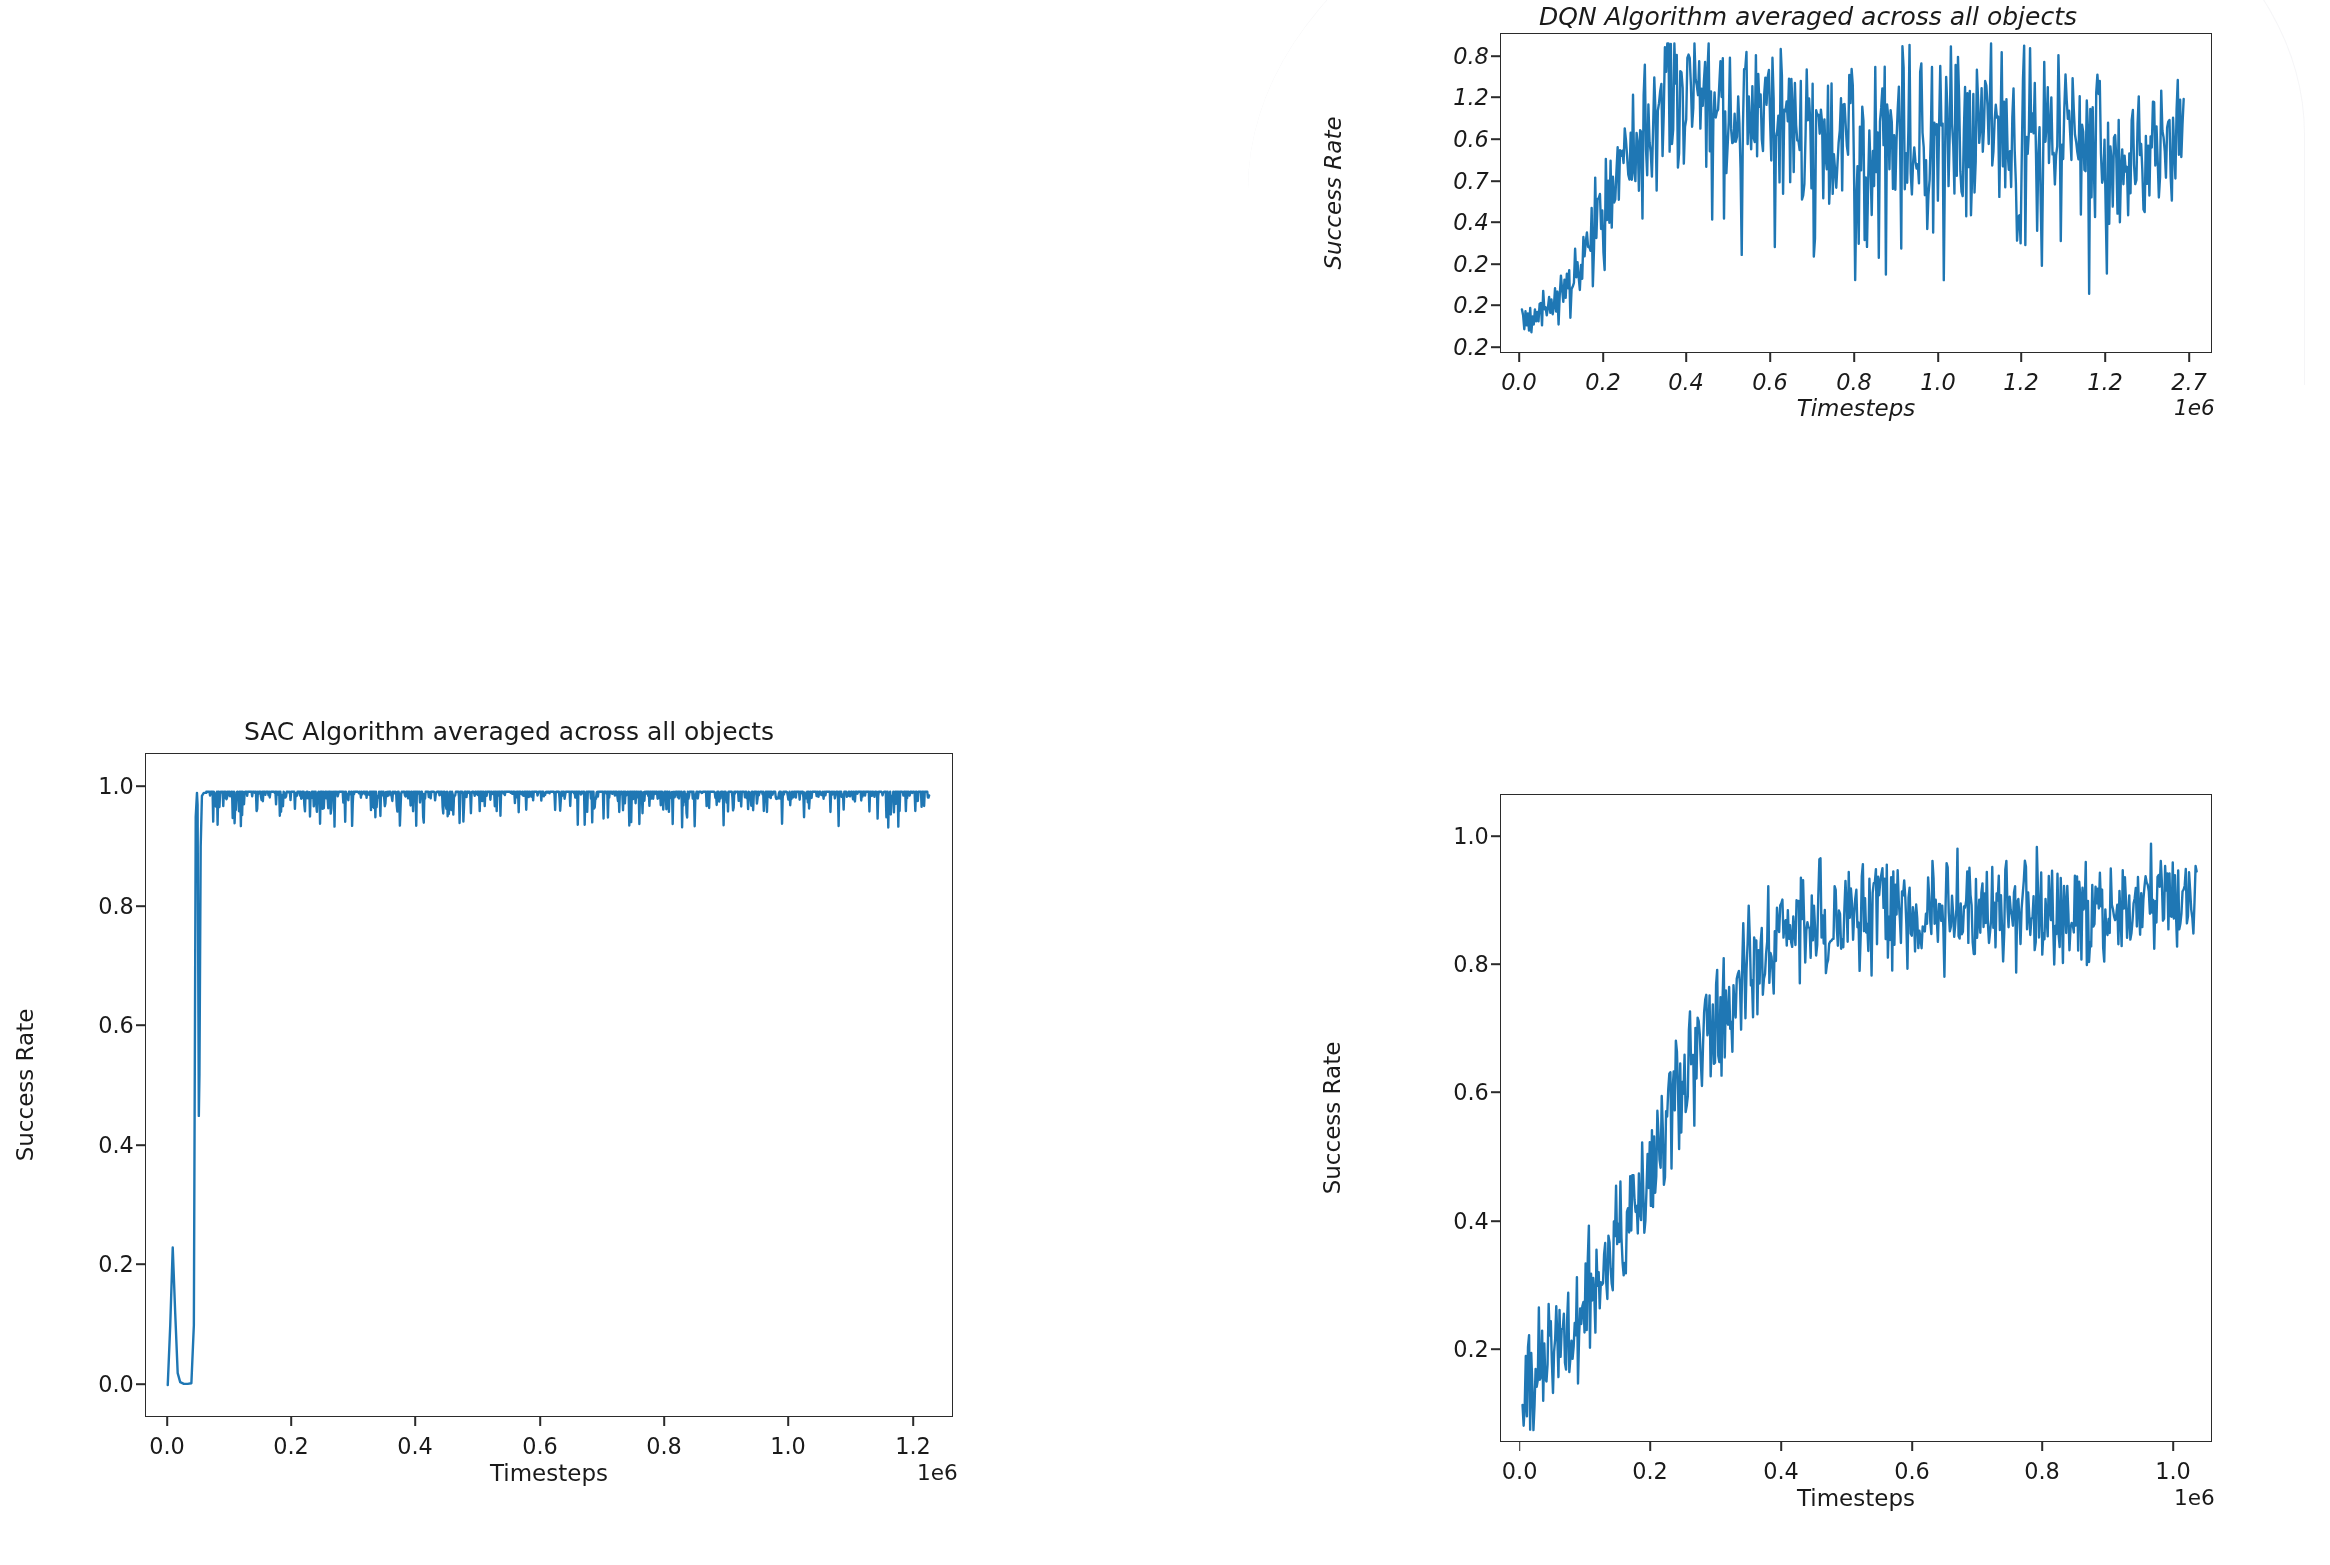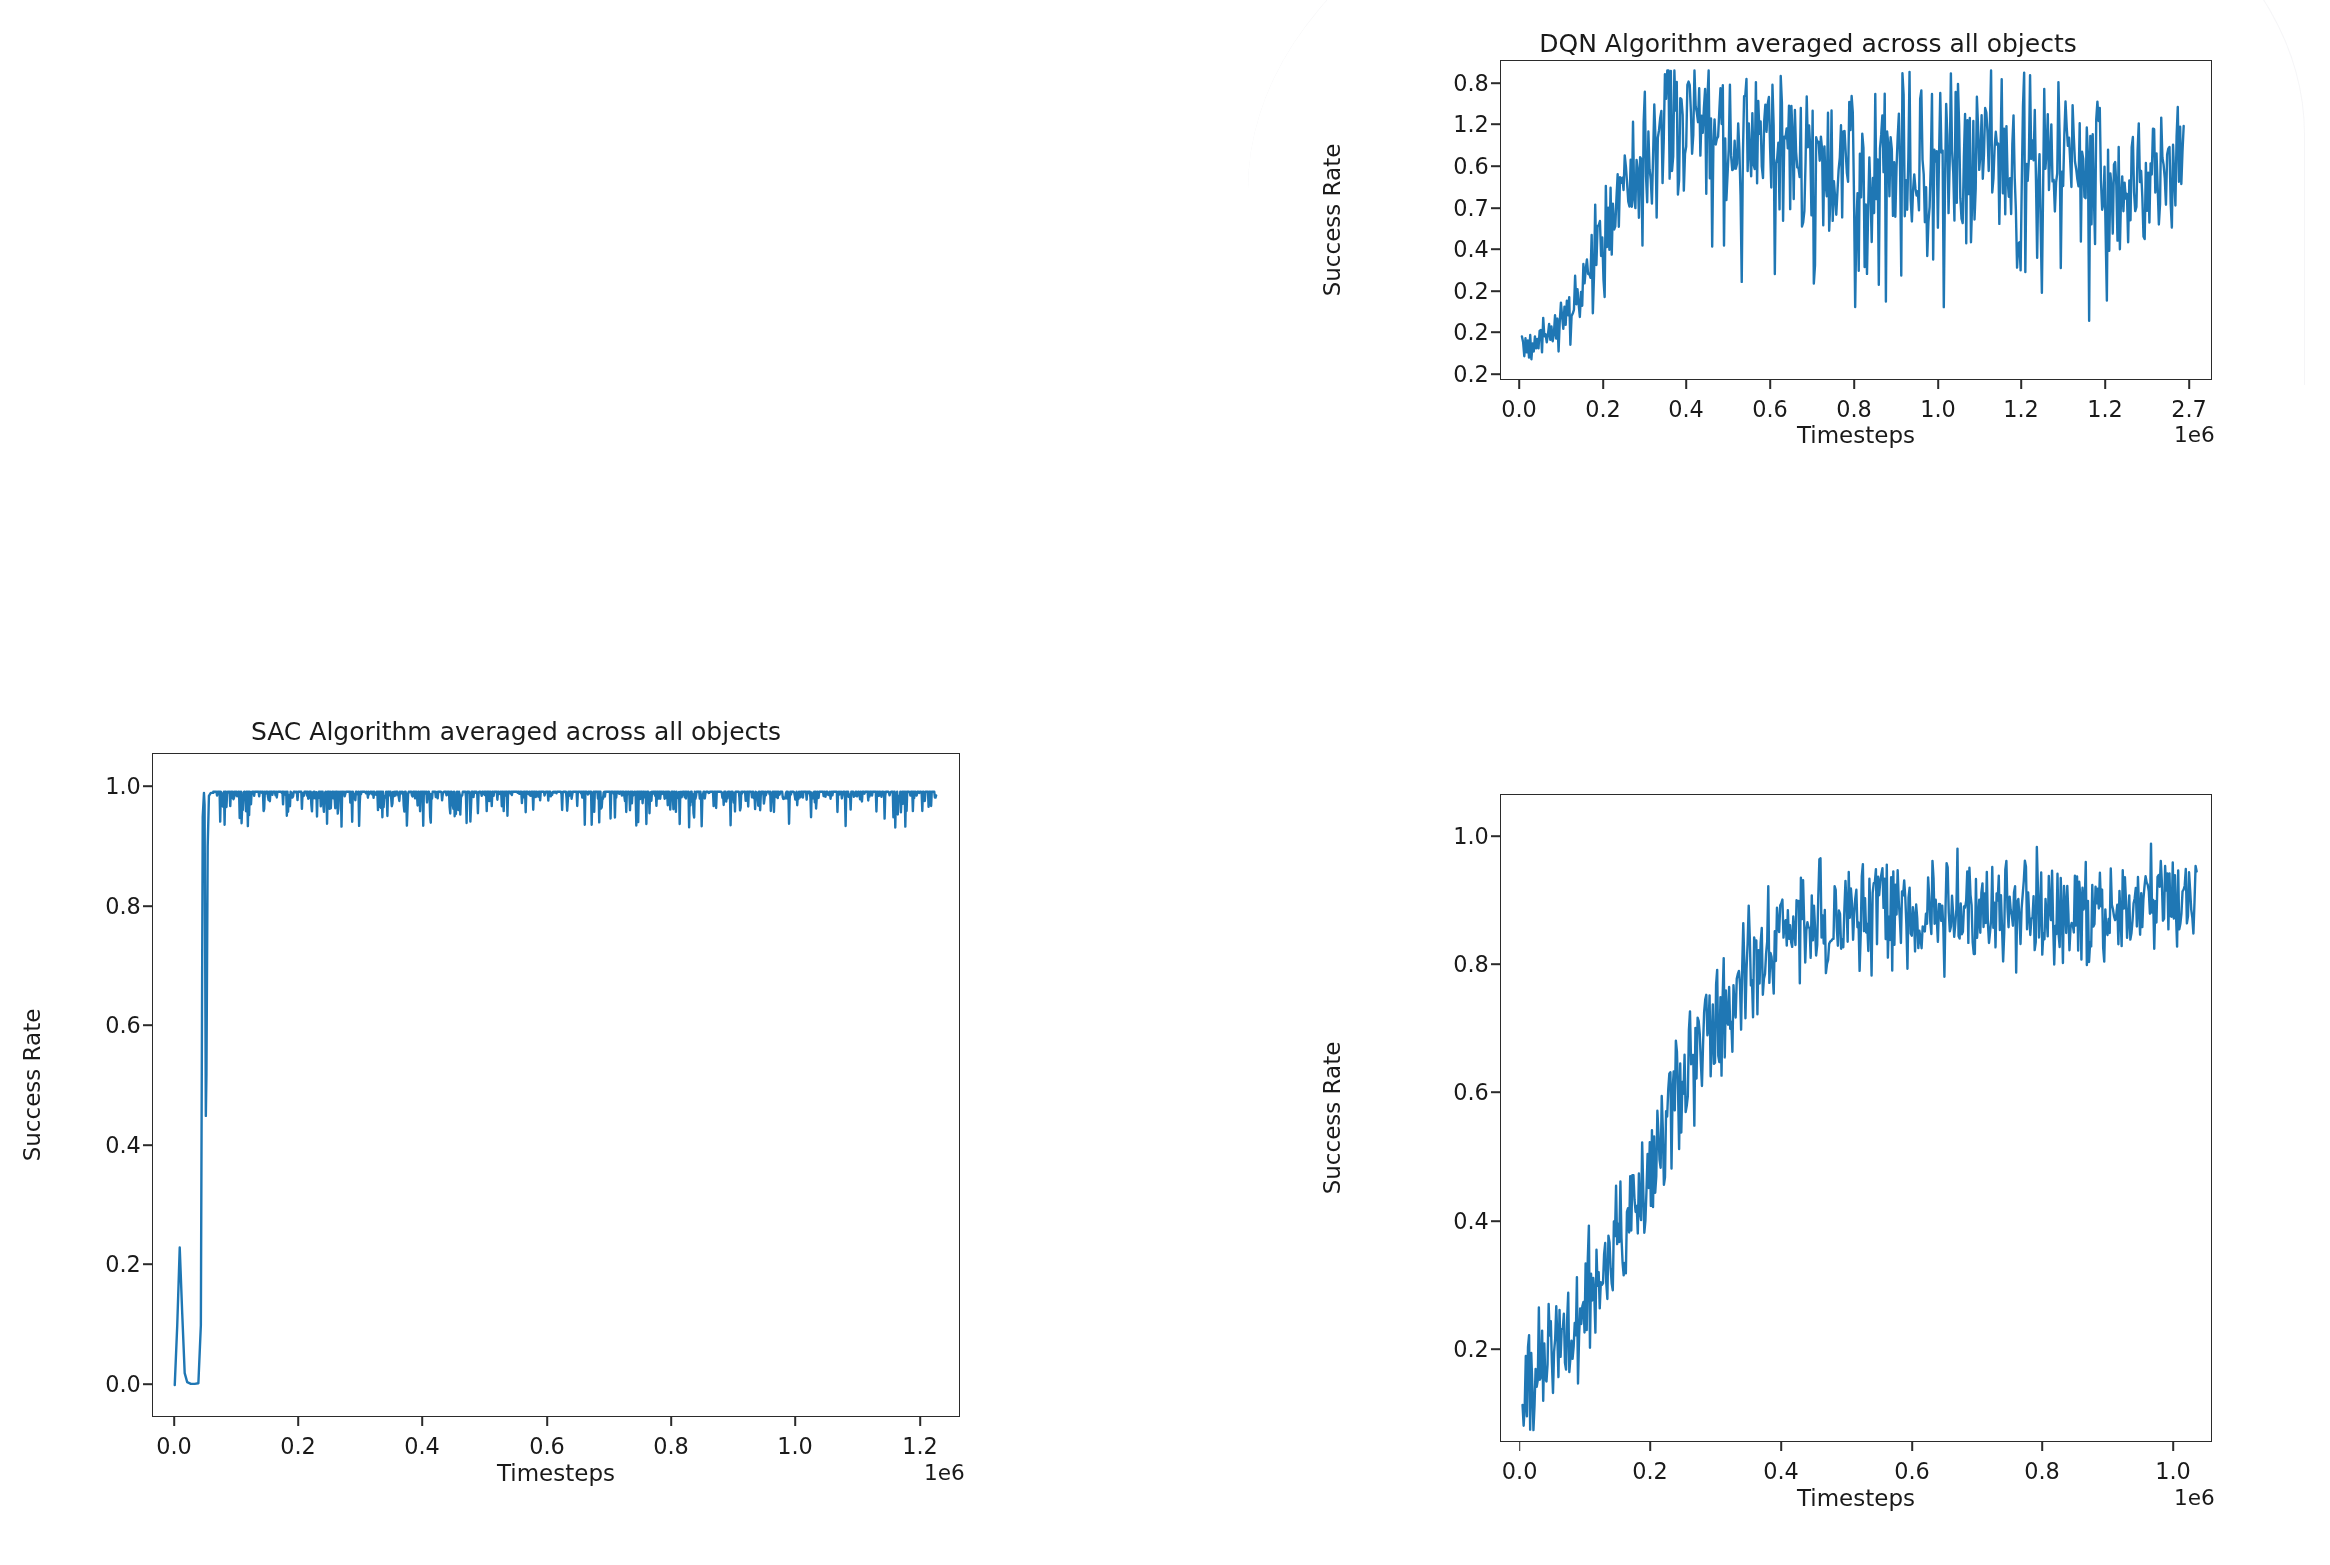--- a/index.html
+++ b/index.html
@@ -134,21 +134,21 @@
     stroke: #1f77b4;
     stroke-linejoin: round;
     stroke-linecap: round;
   }
 </style>
 </head>
 <body>
 
 <div class="scan-artifact"></div>
 
-<div class="panel" style="left:1312px; top:28px; width:944px; height:384px;">
+<div class="panel" style="left:1312px; top:1px; width:944px; height:384px;font-style:italic;">
   <div class="chart-title" style="width:944px; margin-left:24px; padding-top:3.2px;">DQN Algorithm averaged across all objects</div>
   <div class="plot-wrap" style="position:absolute; left:0; top:32px; width:944px; height:352px;">
     <div class="ylabel" style="left:4.8px; top:0; height:320px;">
       <span>Success Rate</span>
     </div>
     <div class="yticks" style="left:100px; top:0; height:320px;">
         <div class="ytick" style="top: 314px;">0.2</div>
         <div class="ytick-mark" style="top: 314px;"></div>
         <div class="ytick" style="top: 272px;">0.2</div>
         <div class="ytick-mark" style="top: 272px;"></div>
@@ -188,21 +188,21 @@
         <div class="xtick" style="left: 605px;">1.2</div>
         <div class="xtick-mark" style="left: 605px;"></div>
         <div class="xtick" style="left: 689px;">2.7</div>
         <div class="xtick-mark" style="left: 689px;"></div>
       </div>
     <div class="xlabel" style="left:188px; top:362px; width:712px;">Timesteps</div>
     <div class="xoffset" style="left:862px; top:362px;">1e6</div>
   </div>
 </div>
 
-<div class="panel" style="left:12px; top:716px; width:1072px; height:800px;">
+<div class="panel" style="left:5px; top:716px; width:1072px; height:800px;">
   <div class="chart-title" style="width:944px; margin-left:32px; padding-top:3.2px;">SAC Algorithm averaged across all objects</div>
   <div class="plot-wrap" style="position:absolute; left:0; top:37px; width:1072px; height:736px;">
     <div class="ylabel" style="left:4.8px; top:0; height:664px;">
       <span>Success Rate</span>
     </div>
     <div class="yticks" style="left:52px; top:0; height:664px;">
         <div class="ytick" style="top: 631px;">0.0</div>
         <div class="ytick-mark" style="top: 631px;"></div>
         <div class="ytick" style="top: 511px;">0.2</div>
         <div class="ytick-mark" style="top: 511px;"></div>

